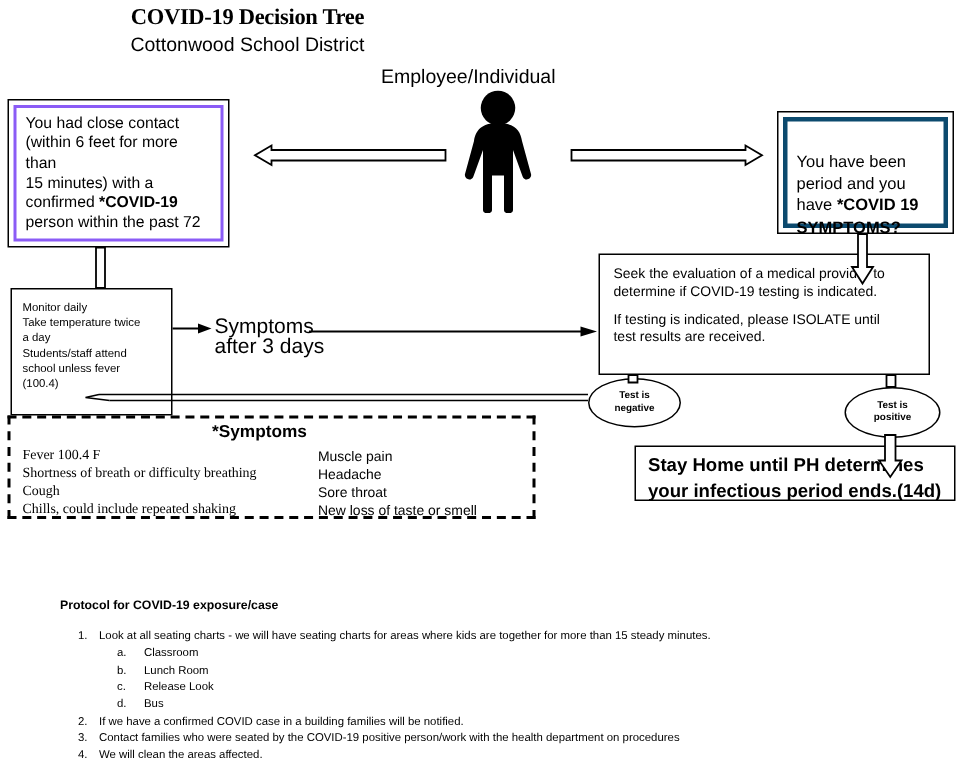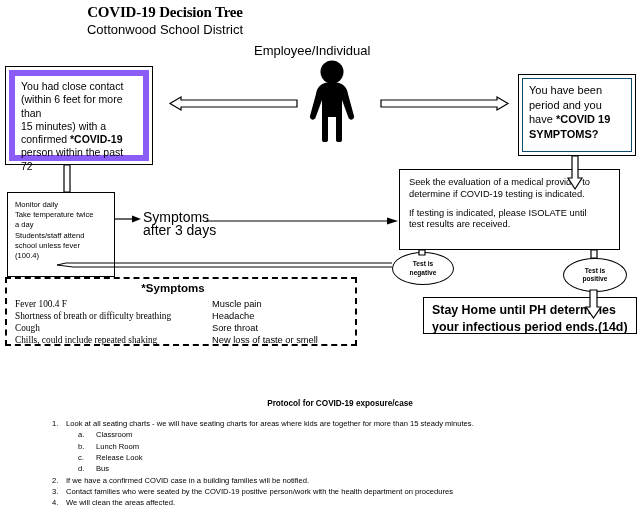--- a/index.html
+++ b/index.html
@@ -33,34 +33,34 @@
     border:1.5px solid #000;
     background:#fff;
   }
 
   
   #contact-box{
     left:5px;top:66px;width:148px;height:99px;
   }
   #contact-box .inner{
     position:absolute;left:3px;top:3px;right:3px;bottom:3px;
-    border:6px solid #8b5cf6;
+    border:2px solid #8b5cf6;
     padding:4px 6px;box-sizing:border-box;
   }
   #contact-text{font-size:10.5px;line-height:13.3px;}
   #contact-text b{font-weight:bold;}
 
   
   #exposed-box{
     left:518px;top:74px;width:118px;height:82px;
   }
   #exposed-box .inner{
     position:absolute;left:3px;top:3px;right:3px;bottom:3px;
-    border:1px solid #0c4a6e;
-    padding:4px 6px;box-sizing:border-box;
+    border:3px solid #0c4a6e;
+    padding:20px 6px;box-sizing:border-box;
   }
   #exposed-text{font-size:11px;line-height:14.5px;}
   #exposed-text b{font-weight:bold;}
 
   
   #monitor-box{
     left:7px;top:192px;width:108px;height:85px;
     padding:7px 7px;box-sizing:border-box;
     border:1.3px solid #000;
   }
@@ -109,21 +109,21 @@
     display:flex;align-items:center;justify-content:center;
     text-align:center;
     font-size:6.6px;line-height:8.2px;
     font-weight:bold;
   }
   #oval-negative{left:392px;top:252px;width:60px;height:31px;}
   #oval-positive{left:563px;top:258px;width:62px;height:32px;}
 
   
   #protocol{left:40px;top:398px;width:600px;}
-  #protocol-heading{font-size:8.2px;font-weight:bold;line-height:11px;text-align:center;}
+  #protocol-heading{font-size:8.2px;font-weight:bold;line-height:11px;}
   #protocol-list{margin:9px 0 0 0;padding:0;list-style:none;}
   #protocol-list > li{
     font-size:7.6px;line-height:11.2px;
     position:relative;padding-left:26px;
   }
   #protocol-list > li > .num{position:absolute;left:12px;top:0;}
   .sublist{margin:0;padding:0;list-style:none;}
   .sublist > li{
     font-size:7.6px;line-height:11.4px;
     position:relative;padding-left:30px;

